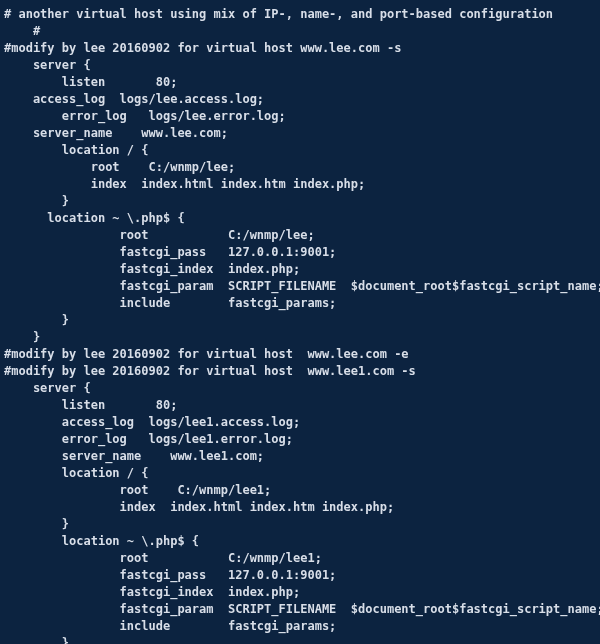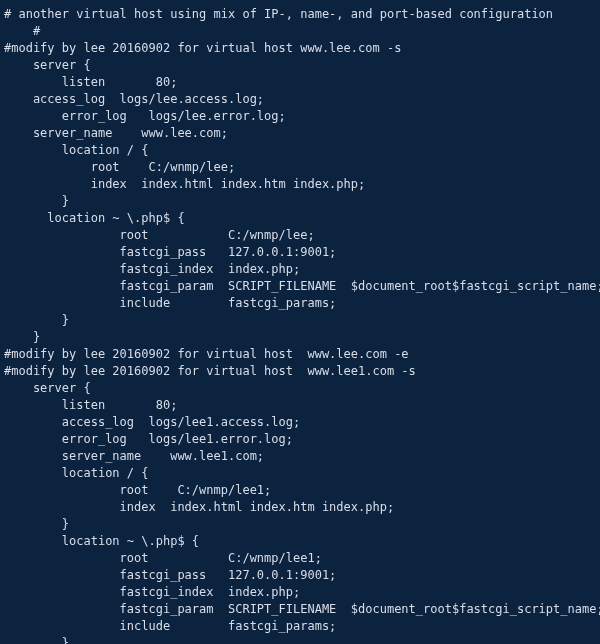--- a/index.html
+++ b/index.html
@@ -12,18 +12,18 @@
     line-height: 17px;
     width: 600px;
     height: 644px;
     overflow: hidden;
   }
   pre {
     margin: 0;
     padding: 6px 4px;
     white-space: pre;
   }
-  pre span.line { display: block; }
+  pre span.line { display: block; font-weight: bold; }
 </style>
 </head>
 <body>
 
 <pre id="code"><span class="line"># another virtual host using mix of IP-, name-, and port-based configuration</span><span class="line">    #</span><span class="line">#modify by lee 20160902 for virtual host www.lee.com -s</span><span class="line">    server {</span><span class="line">        listen       80;</span><span class="line">    access_log  logs/lee.access.log;</span><span class="line">        error_log   logs/lee.error.log;</span><span class="line">    server_name    www.lee.com;</span><span class="line">        location / {</span><span class="line">            root    C:/wnmp/lee;</span><span class="line">            index  index.html index.htm index.php;</span><span class="line">        }</span><span class="line">      location ~ \.php$ {</span><span class="line">                root           C:/wnmp/lee;</span><span class="line">                fastcgi_pass   127.0.0.1:9001;</span><span class="line">                fastcgi_index  index.php;</span><span class="line">                fastcgi_param  SCRIPT_FILENAME  $document_root$fastcgi_script_name;</span><span class="line">                include        fastcgi_params;</span><span class="line">        }</span><span class="line">    }</span><span class="line">#modify by lee 20160902 for virtual host  www.lee.com -e</span><span class="line">#modify by lee 20160902 for virtual host  www.lee1.com -s</span><span class="line">    server {</span><span class="line">        listen       80;</span><span class="line">        access_log  logs/lee1.access.log;</span><span class="line">        error_log   logs/lee1.error.log;</span><span class="line">        server_name    www.lee1.com;</span><span class="line"></span><span class="line">        location / {</span><span class="line">                root    C:/wnmp/lee1;</span><span class="line">                index  index.html index.htm index.php;</span><span class="line">        }</span><span class="line">        location ~ \.php$ {</span><span class="line">                root           C:/wnmp/lee1;</span><span class="line">                fastcgi_pass   127.0.0.1:9001;</span><span class="line">                fastcgi_index  index.php;</span><span class="line">                fastcgi_param  SCRIPT_FILENAME  $document_root$fastcgi_script_name;</span><span class="line">                include        fastcgi_params;</span><span class="line">        }</span></pre>
 
 </body></html>

